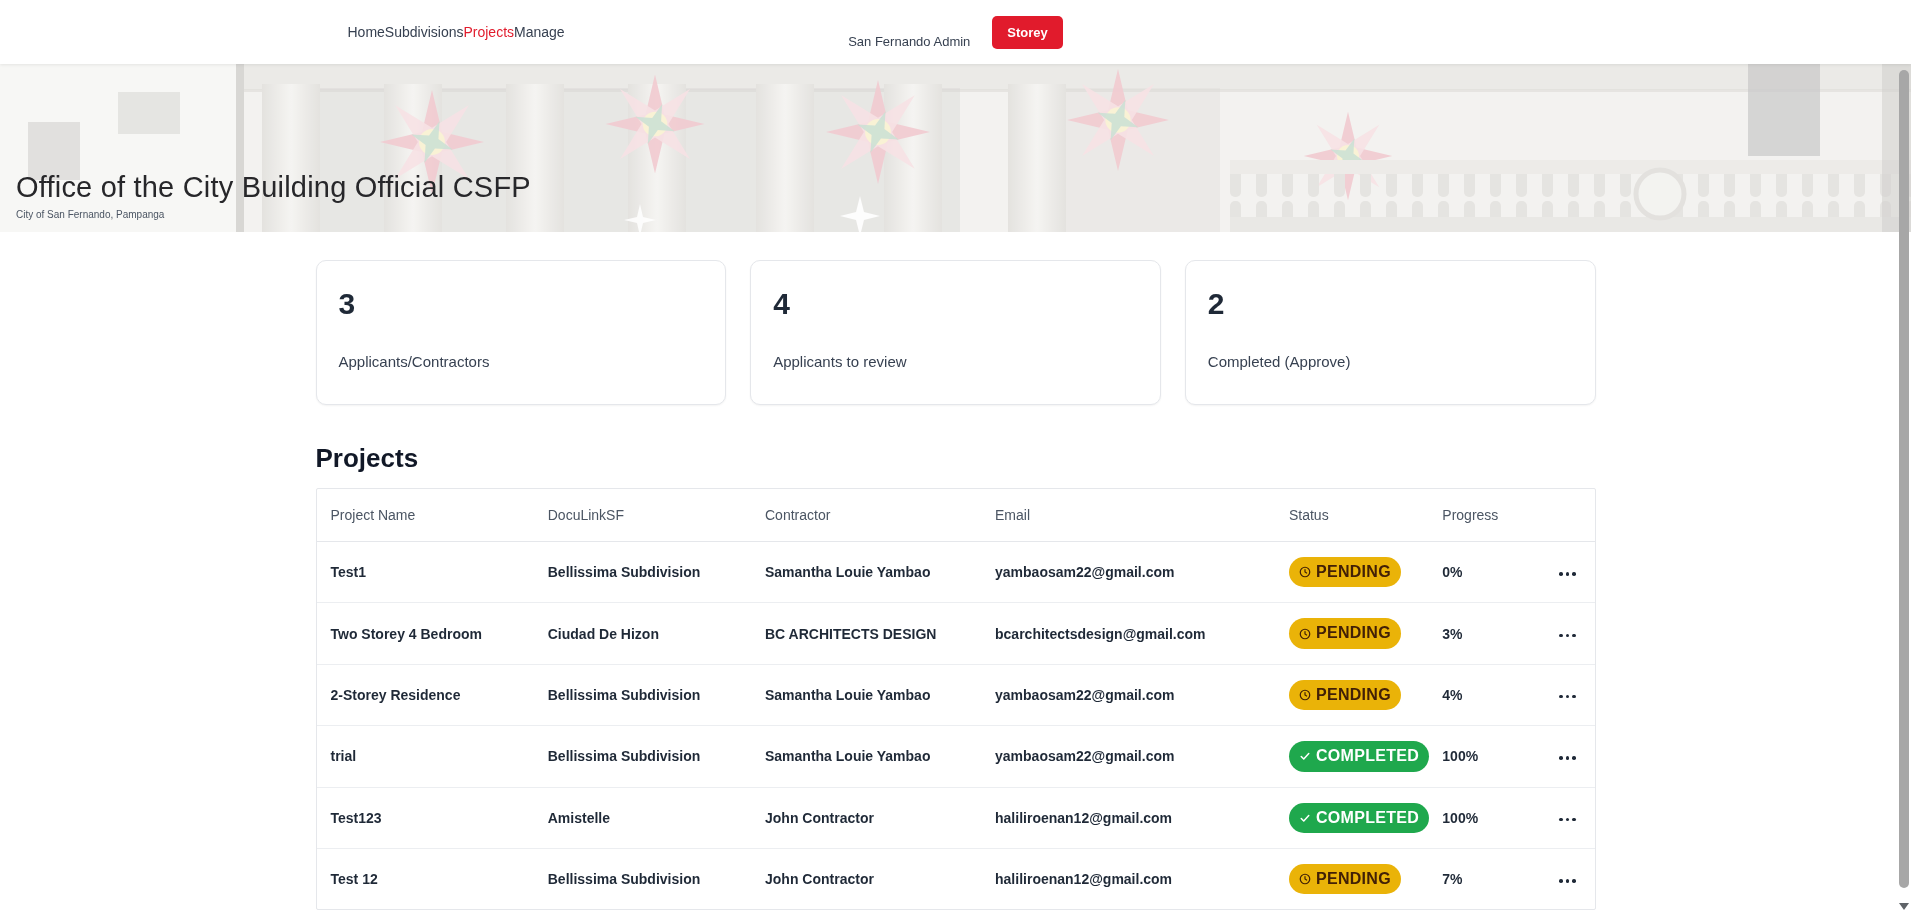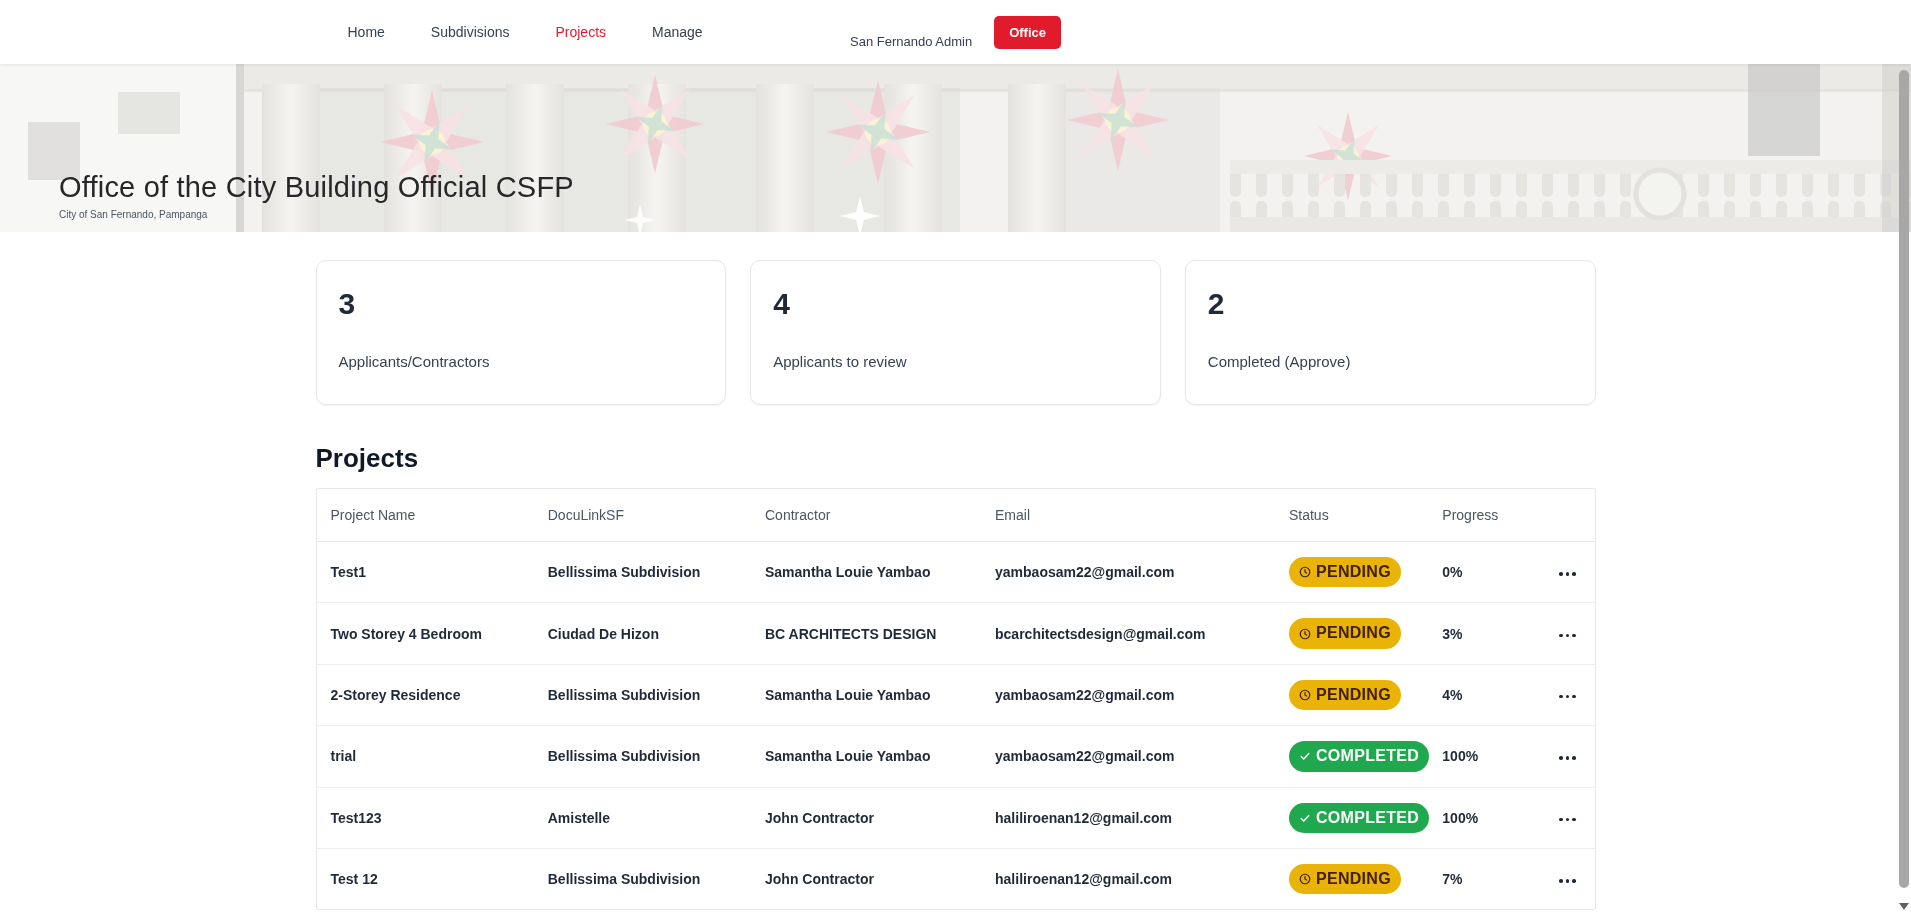--- a/index.html
+++ b/index.html
@@ -14,32 +14,32 @@
   }
   *{box-sizing:border-box;margin:0;padding:0;}
   html,body{width:1911px;height:914px;overflow:hidden;background:#fff;
     font-family:"Liberation Sans","DejaVu Sans",sans-serif;color:var(--ink);}
 
   
   .navbar{height:64px;background:#fff;box-shadow:0 1px 3px rgba(0,0,0,.08);position:relative;z-index:5;}
   .navbar-inner{width:1216px;height:100%;margin:0 auto;display:grid;grid-template-columns:1fr auto 1fr;align-items:center;}
   .brand-wrap{display:flex;align-items:center;gap:9px;color:var(--accent-red);}
   .brand-name{font-size:20px;font-weight:800;color:#1e2433;letter-spacing:.2px;}
-  .main-nav{display:flex;align-items:flex-start;gap:46px;}
+  .main-nav{display:flex;align-items:flex-start;}
   .nav-link{font-size:14px;font-weight:500;color:#374151;text-decoration:none;cursor:pointer;}
   .nav-link.active{color:var(--accent-red);}
   .nav-right{display:flex;align-items:flex-end;justify-content:flex-end;gap:22px;}
   .user-name{font-size:13px;color:#374151;}
   .logout-btn{background:var(--accent-red);color:#fff;font-size:13px;font-weight:700;
     border:none;border-radius:5px;padding:9px 15px;cursor:pointer;font-family:inherit;}
 
   
   .hero{position:relative;height:168px;overflow:hidden;background:#e6e4df;}
   .hero-bg{position:absolute;inset:0;width:100%;height:100%;display:block;}
-  .hero-text{position:absolute;left:0;right:0;bottom:0;padding:0 16px 12px 16px;margin-left:43px;}
+  .hero-text{position:absolute;left:0;right:0;bottom:0;padding:0 16px 12px 16px;}
   .hero-text h1{font-size:29px;font-weight:500;color:#27272a;letter-spacing:.2px;line-height:1.2;}
   .hero-text p{font-size:10px;color:#4b5563;margin-top:4px;}
 
   
   .content{width:1280px;margin:0 auto;}
   .stats-row{display:flex;gap:24px;margin-top:28px;}
   .stat-card{flex:1;background:#fff;border:1px solid var(--border);border-radius:10px;
     box-shadow:0 1px 2px rgba(0,0,0,.05);padding:26px 22px 34px 22px;}
   .stat-value{font-size:30px;font-weight:700;color:#1f2937;}
   .stat-label{font-size:15px;color:#374151;margin-top:32px;}
@@ -89,21 +89,21 @@
 
     <nav class="main-nav">
       <a class="nav-link">Home</a>
       <a class="nav-link">Subdivisions</a>
       <a class="nav-link active">Projects</a>
       <a class="nav-link">Manage</a>
     </nav>
 
     <div class="nav-right">
       <span class="user-name">San Fernando Admin</span>
-      <button class="logout-btn">Office</button>
+      <button class="logout-btn">Storey</button>
     </div>
   </div>
 </header>
 
 <section class="hero">
   <svg class="hero-bg" viewBox="0 0 1911 168" preserveAspectRatio="none" aria-hidden="true">
     <defs>
       <linearGradient id="colgrad" x1="0" y1="0" x2="1" y2="0">
         <stop offset="0" stop-color="#c6c3bc"></stop>
           <stop offset="0.5" stop-color="#eae8e3"></stop>

